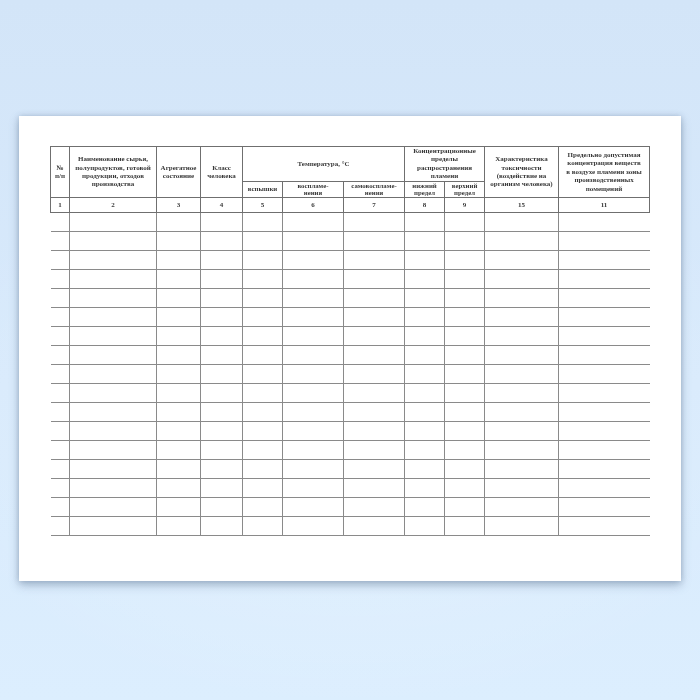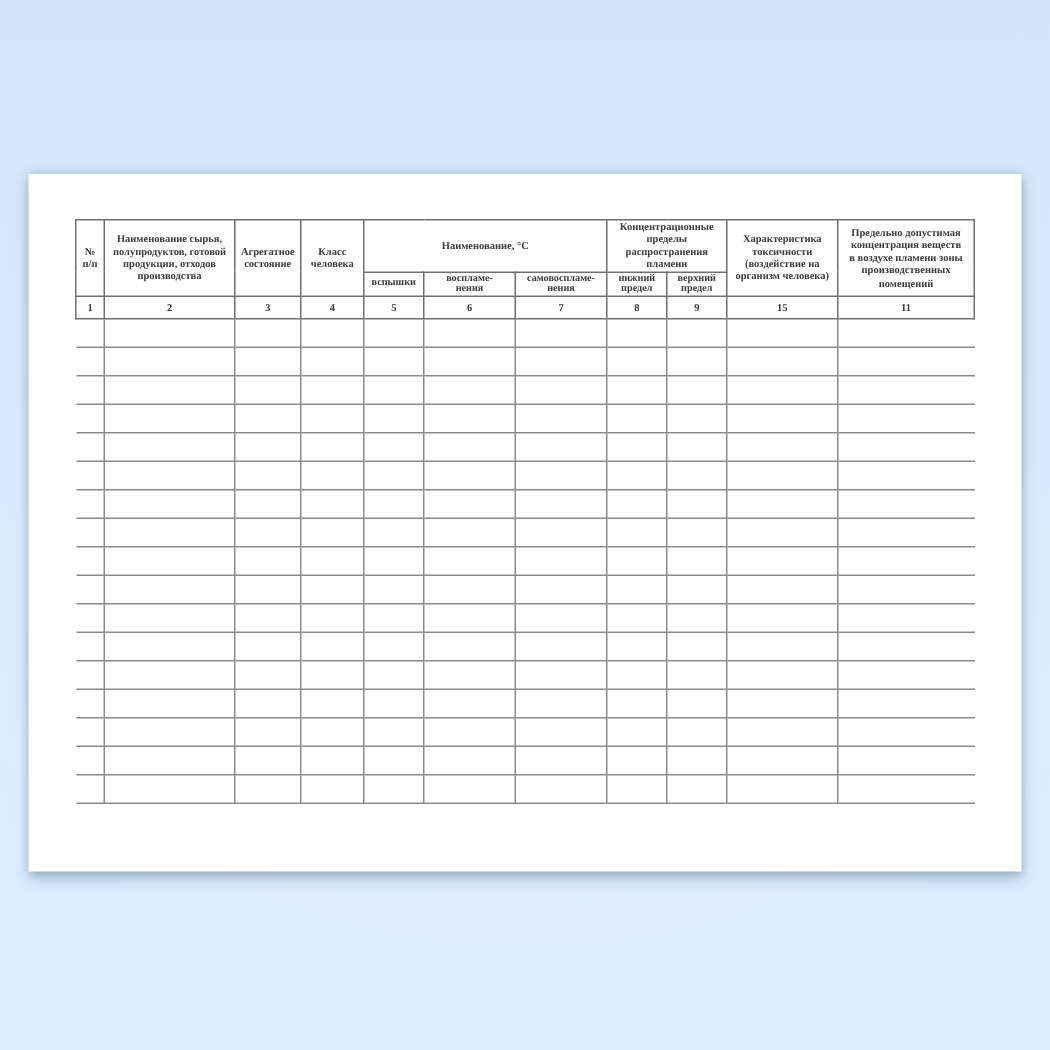--- a/index.html
+++ b/index.html
@@ -62,21 +62,21 @@
           <th rowspan="2" class="hdr">№
 п/п</th>
           <th rowspan="2" class="hdr">Наименование сырья,
 полупродуктов, готовой
 продукции, отходов
 производства</th>
           <th rowspan="2" class="hdr">Агрегатное
 состояние</th>
           <th rowspan="2" class="hdr">Класс
 человека</th>
-          <th colspan="3" class="hdr">Наименование, °С</th>
+          <th colspan="3" class="hdr">Температура, °С</th>
           <th colspan="2" class="hdr">Концентрационные
 пределы
 распространения
 пламени</th>
           <th rowspan="2" class="hdr">Характеристика
 токсичности
 (воздействие на
 организм человека)</th>
           <th rowspan="2" class="hdr">Предельно допустимая
 концентрация веществ

